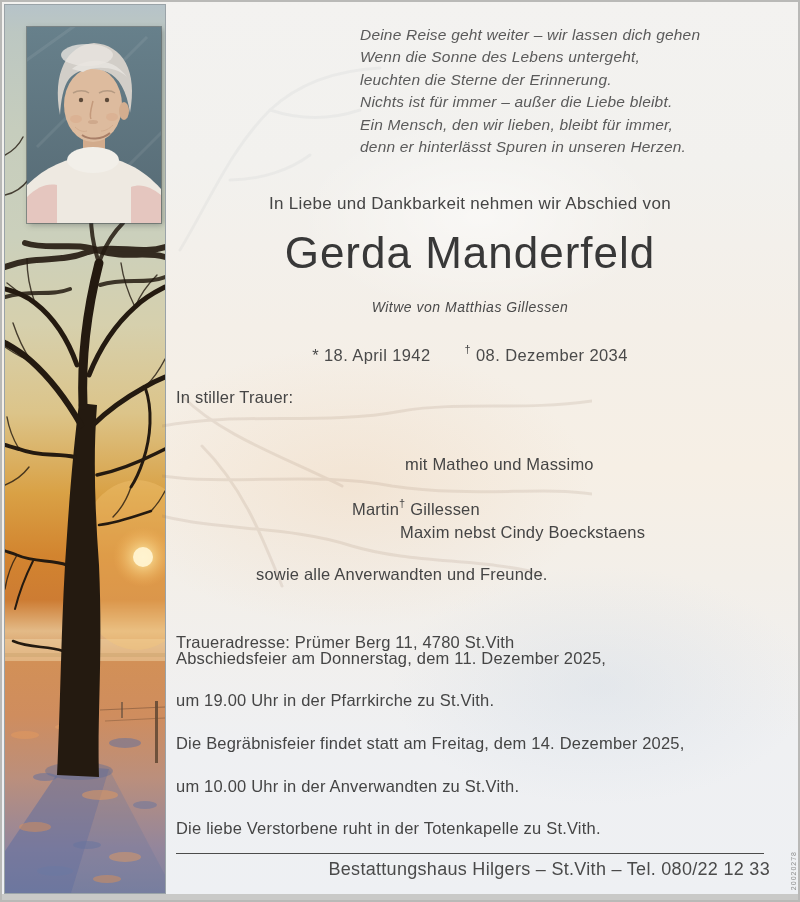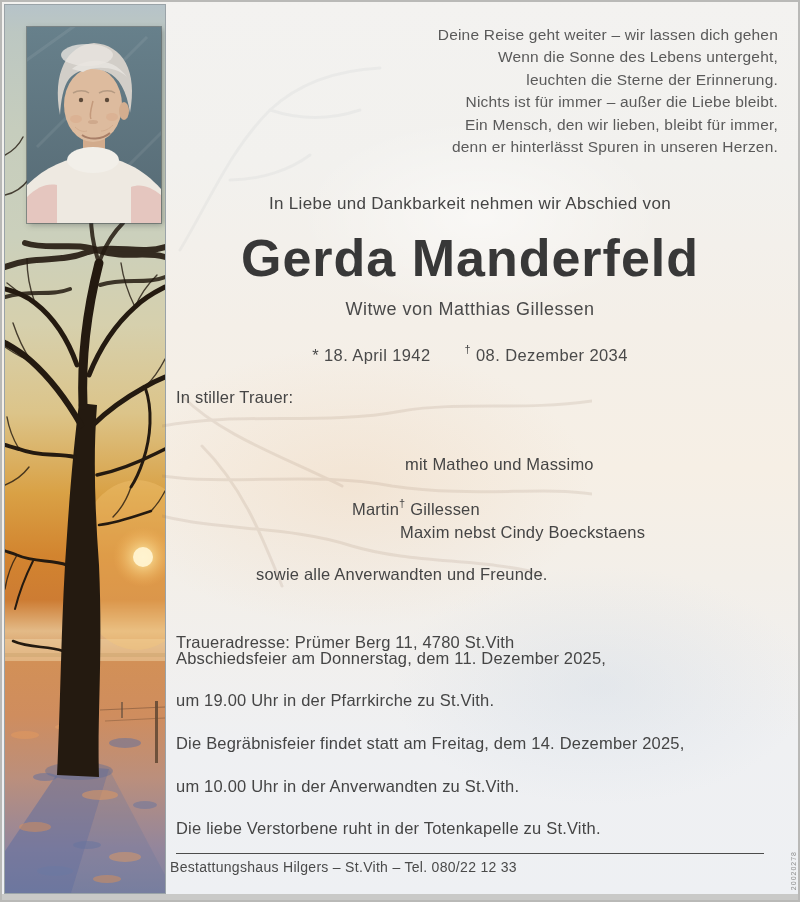--- a/index.html
+++ b/index.html
@@ -29,33 +29,33 @@
   .photo-strip svg{position:absolute;inset:0;display:block;}
   .portrait{
     position:absolute;left:22px;top:22px;width:134px;height:196px;overflow:hidden;
     box-shadow:0 0 0 1px rgba(55,65,70,.45), 2px 2px 6px rgba(40,50,55,.35);
   }
   .portrait svg{display:block;}
   
   .watermark{position:absolute;pointer-events:none;}
   
   .poem{
-    position:absolute;left:378px;top:24px;width:400px;
-    font-size:15.5px;line-height:22.4px;color:#5a5a5a;letter-spacing:.2px;text-align:right;
+    position:absolute;left:360px;top:24px;width:400px;
+    font-style:italic;font-size:15.5px;line-height:22.4px;color:#5a5a5a;letter-spacing:.2px;
   }
   .centercol{position:absolute;left:170px;width:600px;text-align:center;}
   .intro{top:194px;font-size:17px;color:#454545;letter-spacing:.3px;}
-  .deceased-name{top:228px;font-size:52px;color:#383838;letter-spacing:1px;font-weight:700;}
-  .subtitle{top:299px;font-size:18px;color:#4a4a4a;letter-spacing:.5px;}
+  .deceased-name{top:228px;font-size:44px;color:#383838;letter-spacing:1px;font-weight:400;}
+  .subtitle{top:299px;font-size:14px;color:#4a4a4a;letter-spacing:.5px;font-style:italic;}
   .dates{top:343px;font-size:16.5px;color:#4a4a4a;letter-spacing:.4px;}
   .dates .gap{display:inline-block;width:34px;}
   .sup{font-size:11px;vertical-align:8px;}
   .bodyline{position:absolute;font-size:16.5px;color:#454545;letter-spacing:.2px;white-space:nowrap;}
   .footer-rule{position:absolute;left:176px;top:853px;width:588px;border-top:1.5px solid #4c4c4c;}
-  .footer-text{position:absolute;left:170px;top:859px;width:600px;text-align:left;font-size:14px;color:#4a4a4a;letter-spacing:.3px;}
+  .footer-text{position:absolute;left:170px;top:859px;width:600px;text-align:right;font-size:18px;color:#4a4a4a;letter-spacing:.3px;}
   .side-code{
     position:absolute;right:3px;bottom:12px;
     writing-mode:vertical-rl;transform:rotate(180deg);
     font-size:7px;color:#8f8f8f;letter-spacing:1px;
   }
 </style>
 </head>
 <body>
 
 <div class="page">

